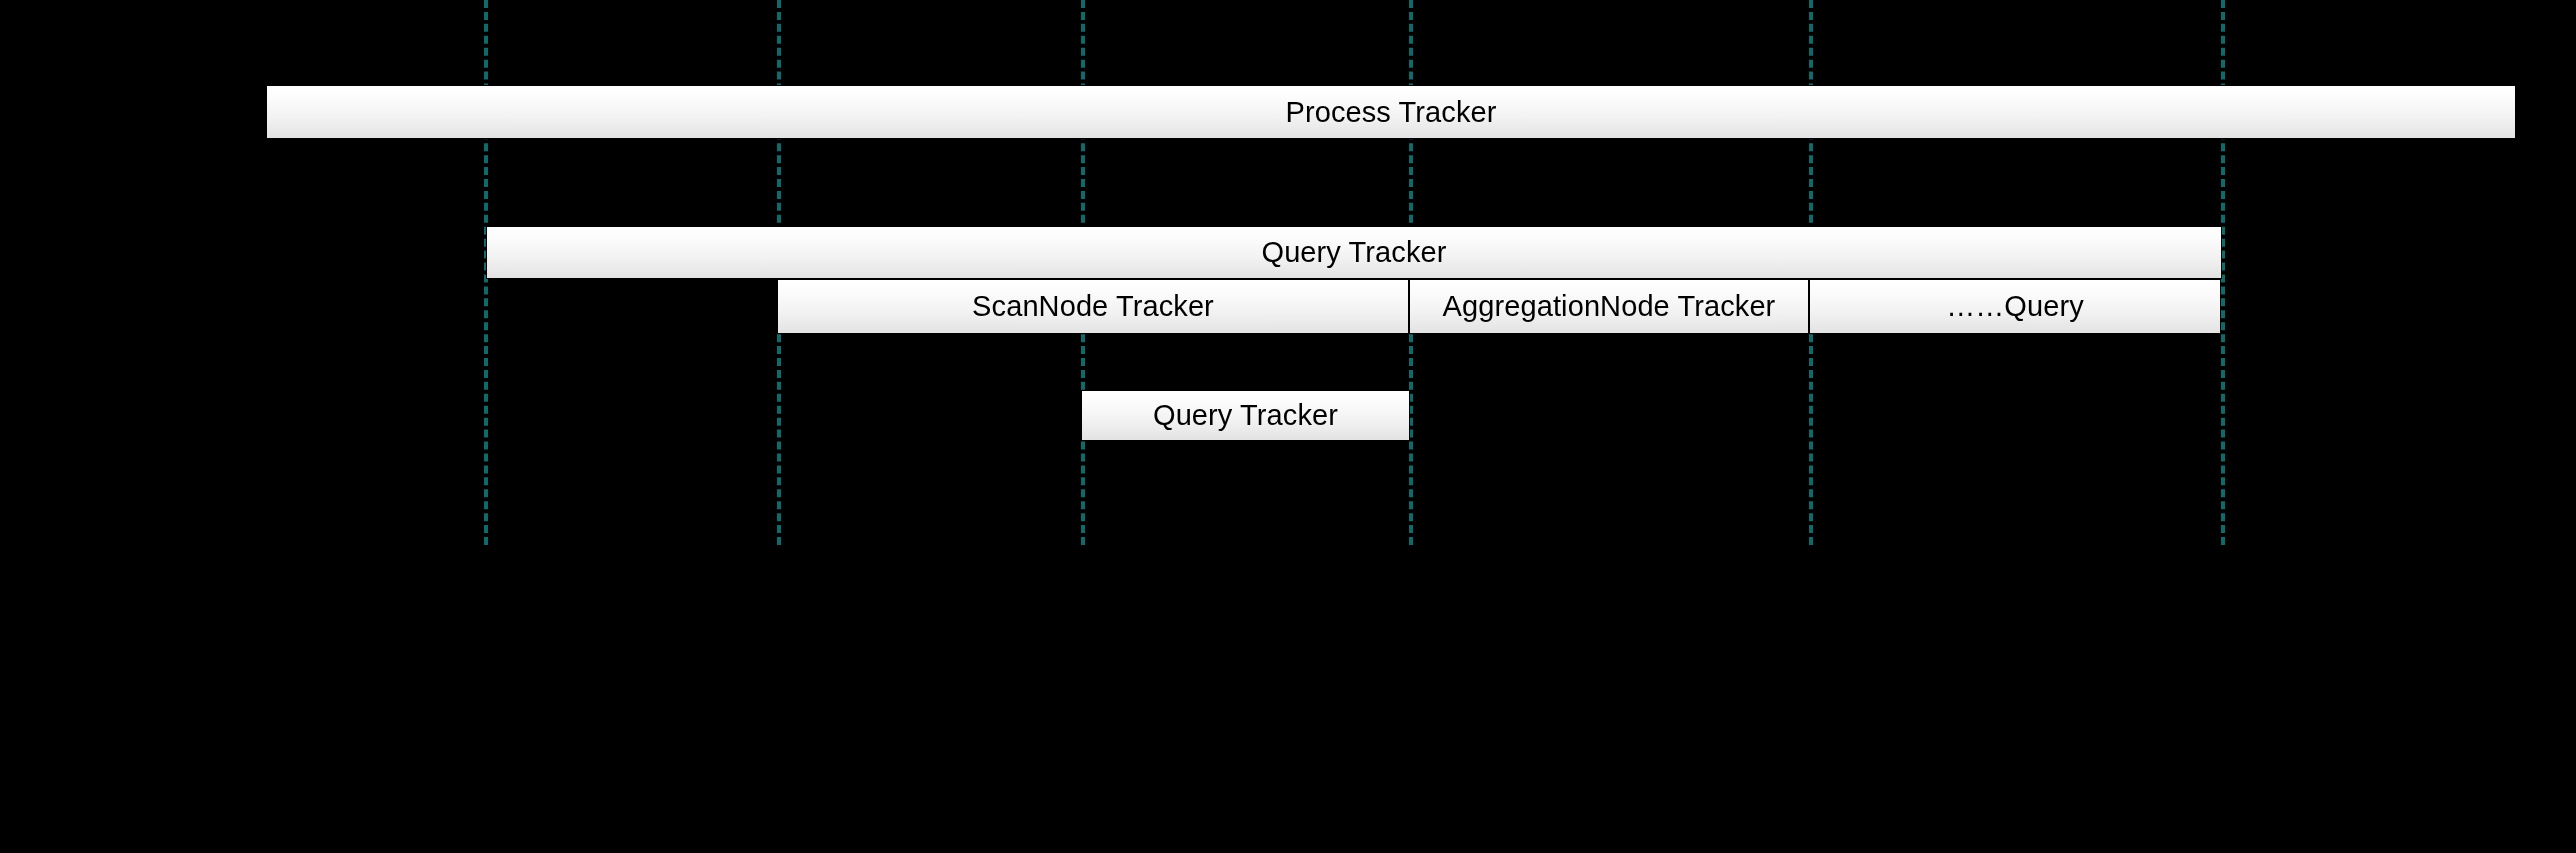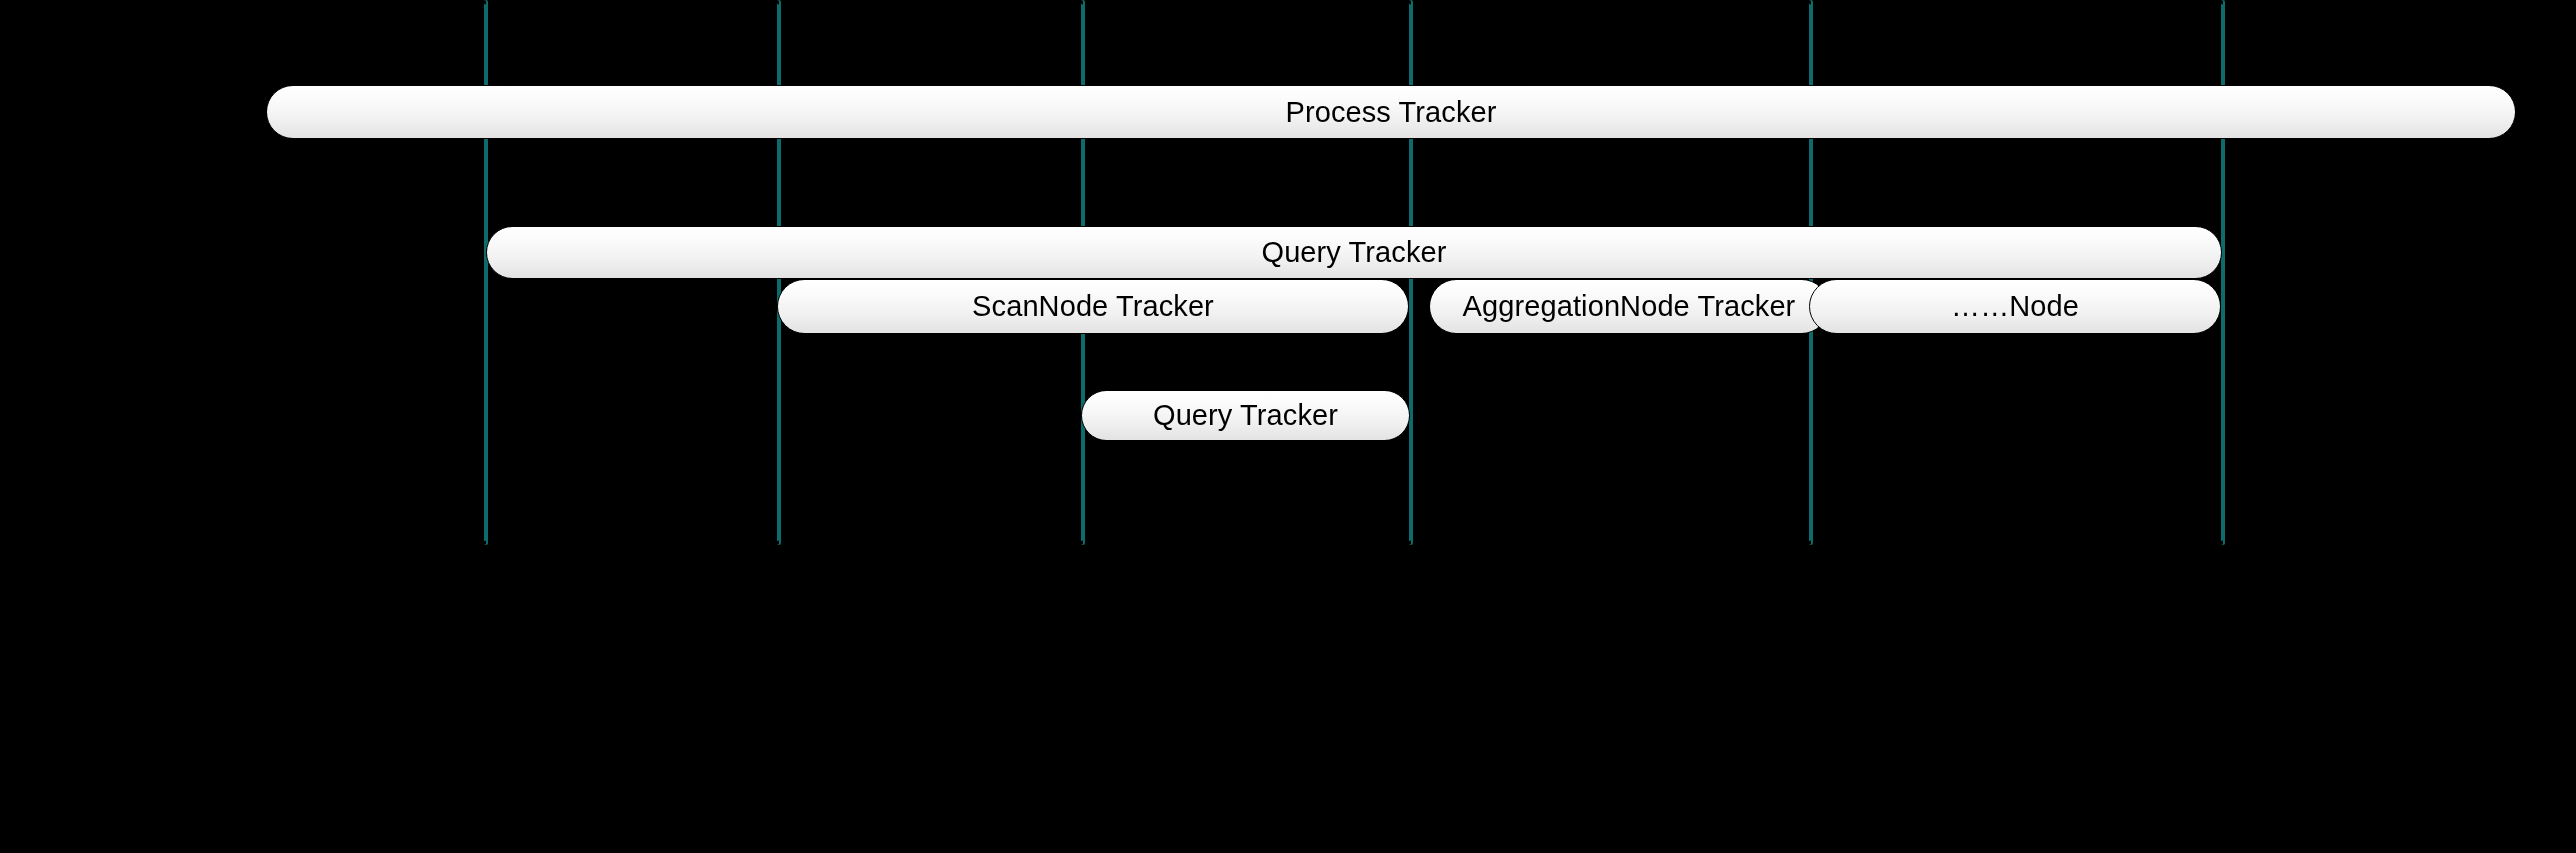--- a/index.html
+++ b/index.html
@@ -1,16 +1,16 @@
 <!DOCTYPE html>
 <html><head>
 <meta charset="utf-8">
 <title>Tracker Hierarchy Diagram</title>
 <style>
-  * { box-sizing: border-box; border-radius: 31px; }
+  * { box-sizing: border-box; }
   html, body {
     margin: 0;
     padding: 0;
     background: #000000;
   }
   body {
     font-family: "Liberation Sans", sans-serif;
   }
 
   #canvas {
@@ -75,26 +75,26 @@
   </div>
 
   <div class="bar row-query" style="left:486px; top:226px; width:1736px; height:53px;">
     <span class="bar-label">Query Tracker</span>
   </div>
 
   <div class="bar row-nodes cell first" style="left:777px; top:279px; width:632px; height:55px;">
     <span class="bar-label">ScanNode Tracker</span>
   </div>
 
-  <div class="bar row-nodes cell" style="left:1409px; top:279px; width:400px; height:55px;margin-left:20px;">
+  <div class="bar row-nodes cell" style="left:1409px; top:279px; width:400px; height:55px;">
     <span class="bar-label">AggregationNode Tracker</span>
   </div>
 
   <div class="bar row-nodes cell" style="left:1809px; top:279px; width:412px; height:55px;">
-    <span class="bar-label">……Node</span>
+    <span class="bar-label">……Query</span>
   </div>
 
   <div class="bar row-small" style="left:1081px; top:390px; width:329px; height:51px;">
     <span class="bar-label">Query Tracker</span>
   </div>
 
 
 </div>
 
 

